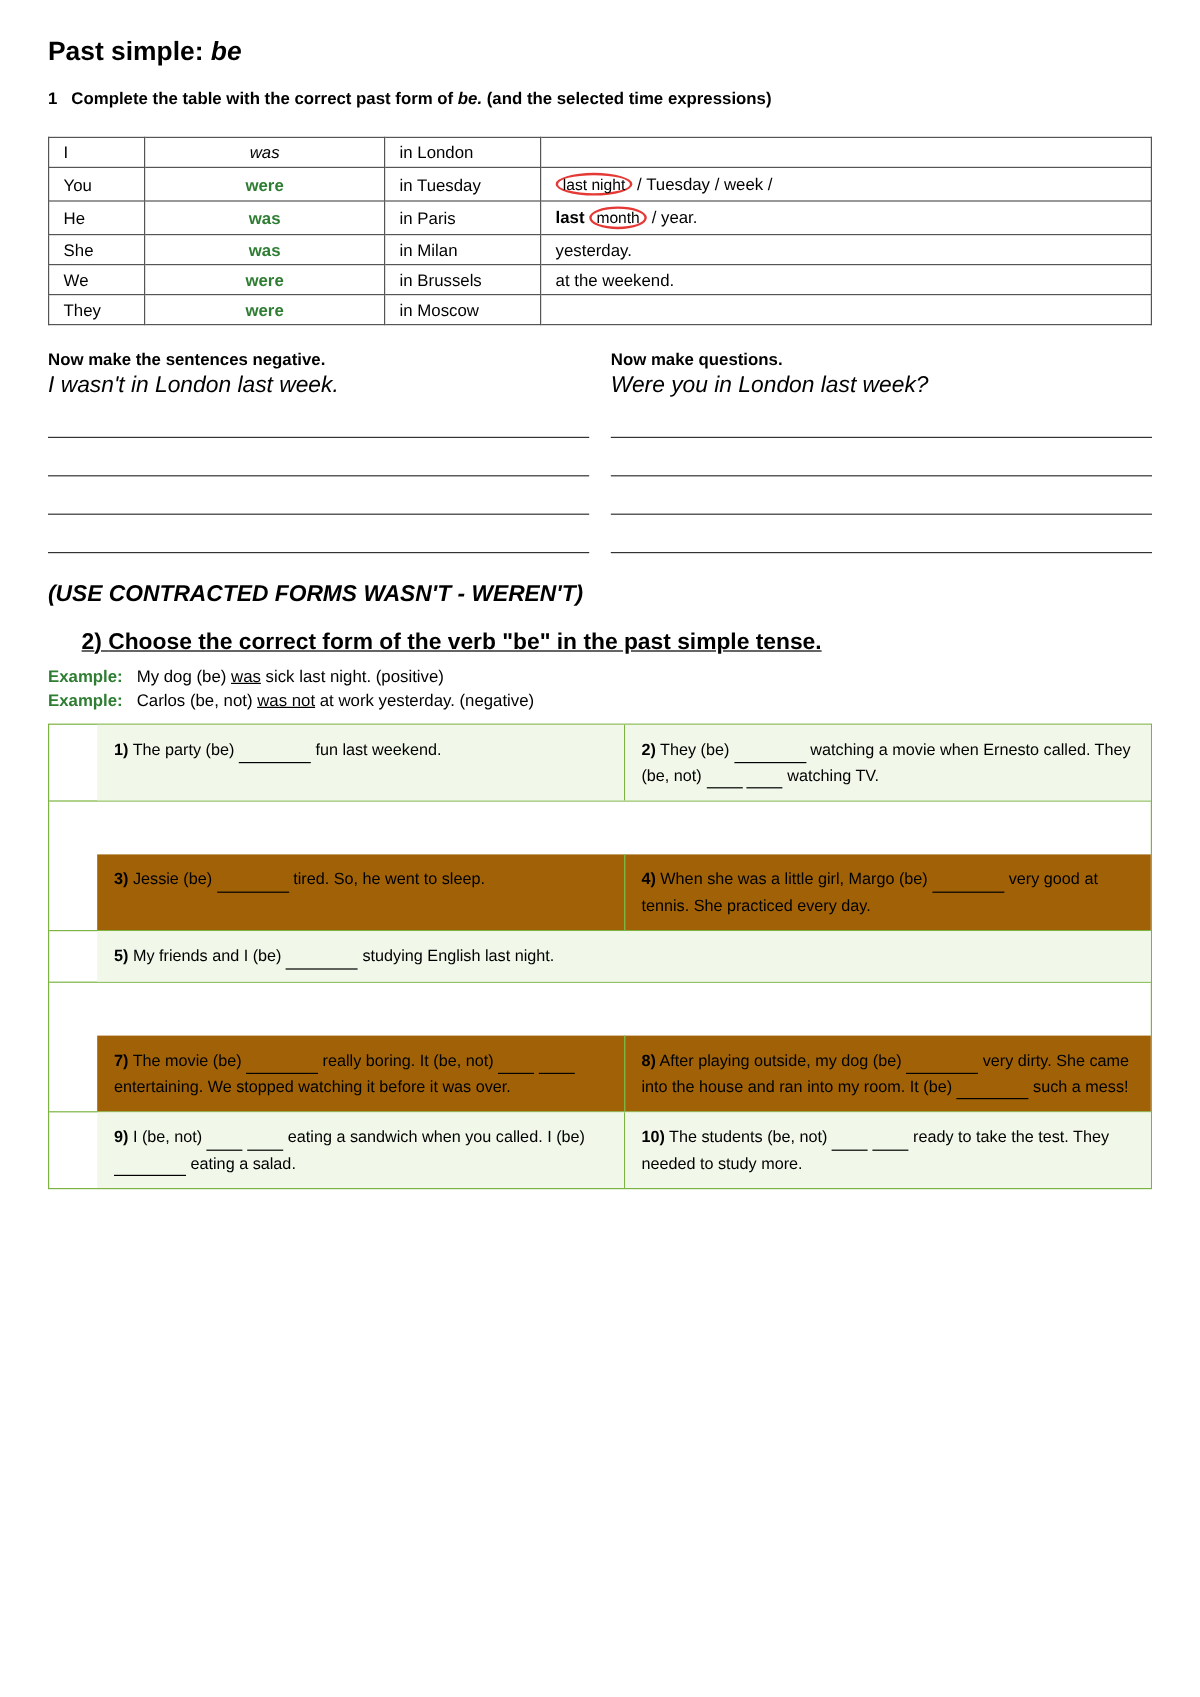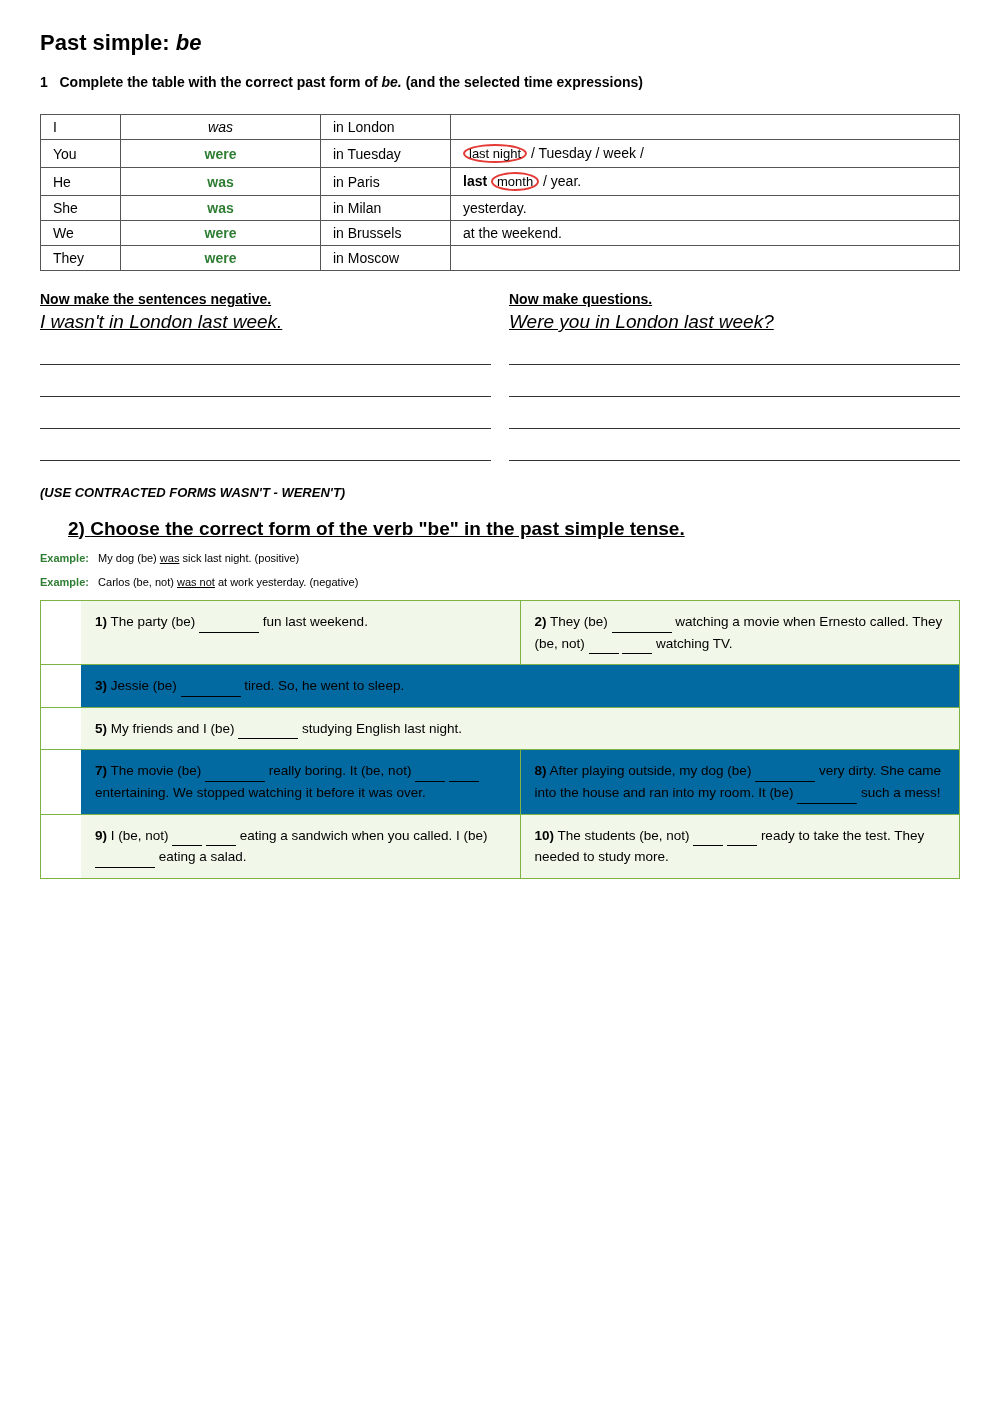--- a/index.html
+++ b/index.html
@@ -71,21 +71,20 @@
     .last-red {
       color: #000000;
       font-weight: bold;
     }
 
     
     .two-col {
       display: flex;
       gap: 18px;
       margin-bottom: 18px;
-      text-decoration: underline;
     }
     .two-col .col {
       flex: 1;
     }
     .col-title {
       font-weight: bold;
       font-size: 14px;
       margin-bottom: 4px;
     }
     .example-italic {
@@ -97,37 +96,36 @@
       border-bottom: 1px solid #333;
       height: 26px;
       margin-bottom: 6px;
       width: 100%;
     }
 
     
     .contracted-note {
       font-style: italic;
       font-weight: bold;
-      font-size: 13px;
+      font-size: 19px;
       margin-bottom: 18px;
       margin-top: 4px;
     }
 
     
     .section2-title {
       font-size: 19px;
       font-weight: bold;
       text-decoration: underline;
       margin-bottom: 8px;
       margin-left: 28px;
     }
     .example-line {
-      font-size: 11px;
+      font-size: 14px;
       margin-bottom: 4px;
-      margin-top: 12px;
     }
     .example-label {
       font-weight: bold;
       color: #2e7d32;
     }
     .underline {
       text-decoration: underline;
     }
 
     
@@ -151,21 +149,22 @@
       line-height: 1.6;
       border-right: 1px solid #7cb342;
     }
     .exercise-cell:last-child {
       border-right: none;
     }
     .exercise-row.shaded .exercise-cell {
       background-color: #f1f8e9;
     }
     .exercise-row.white .exercise-cell {
-      background-color: #0369a1;
+      background-color: #a16207;
+      margin-top: 44px;
     }
     .blank {
       display: inline-block;
       border-bottom: 1px solid #000;
       min-width: 60px;
       height: 16px;
       vertical-align: bottom;
     }
     .blank-short {
       display: inline-block;
@@ -283,20 +282,23 @@
       </div>
       <div class="exercise-cell">
         <span class="num-label">2)</span> They (be) <span class="blank"></span> watching a movie when Ernesto called. They (be, not) <span class="blank-short"></span> <span class="blank-short"></span> watching TV.
       </div>
     </div>
 
     <div class="exercise-row white">
       <div class="exercise-cell">
         <span class="num-label">3)</span> Jessie (be) <span class="blank"></span> tired. So, he went to sleep.
       </div>
+      <div class="exercise-cell">
+        <span class="num-label">4)</span> When she was a little girl, Margo (be) <span class="blank"></span> very good at tennis. She practiced every day.
+      </div>
     </div>
 
     <div class="exercise-row shaded">
       <div class="exercise-cell">
         <span class="num-label">5)</span> My friends and I (be) <span class="blank"></span> studying English last night.
       </div>
     </div>
 
     <div class="exercise-row white">
       <div class="exercise-cell">

